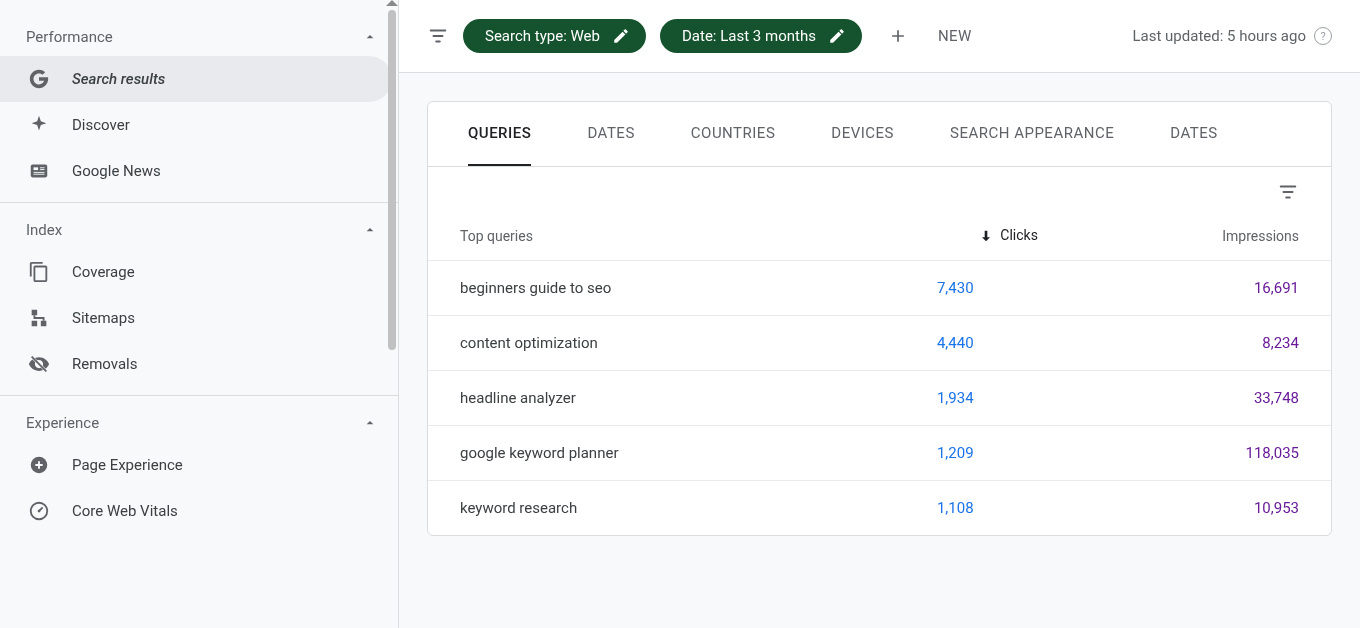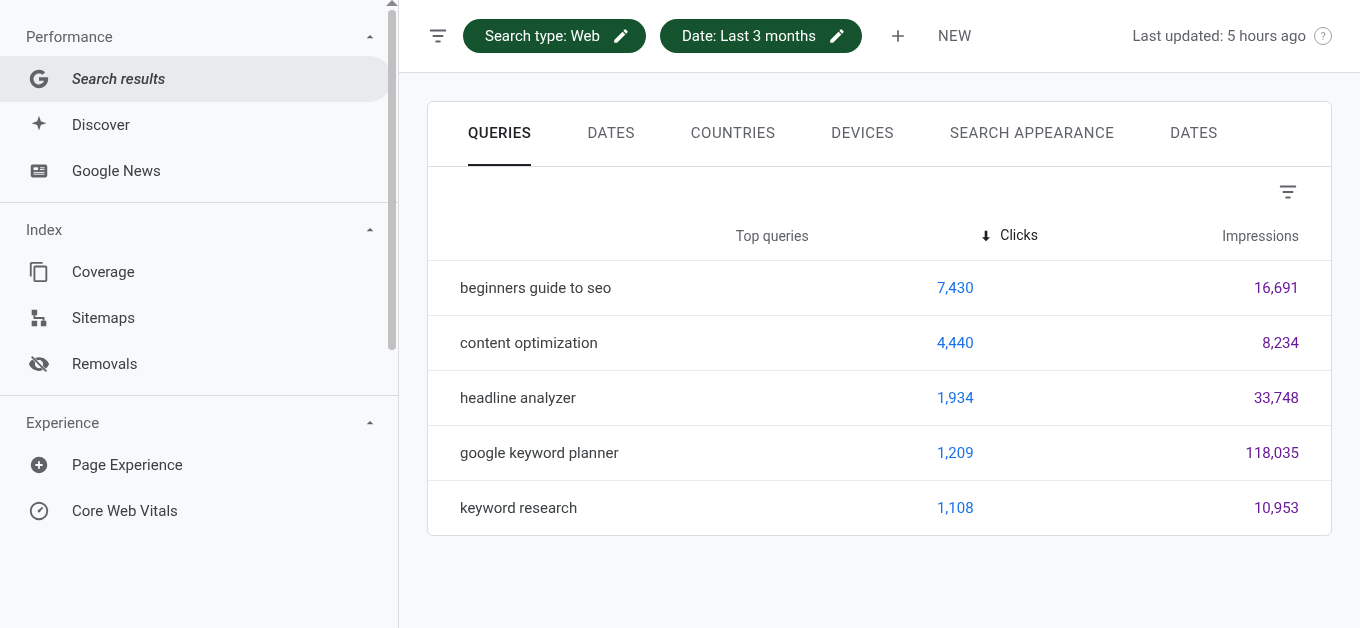--- a/index.html
+++ b/index.html
@@ -189,21 +189,21 @@
   }
   .table {
     width: 100%;
     border-collapse: collapse;
   }
   .th-row td, .th-row th {
     padding: 16px 32px;
     color: #5f6368;
     font-size: 14px;
     font-weight: 400;
-    text-align: right;
+    text-align: left;
   }
   .th-right { text-align: right !important; }
   .sort-arrow { 
     display: inline-flex; 
     vertical-align: middle;
     margin-right: 6px;
   }
   .th-clicks { color: #202124 !important; font-weight: 500; }
   .table tr.data-row { border-top: 1px solid #e8eaed; }
   .table tr.data-row td {

